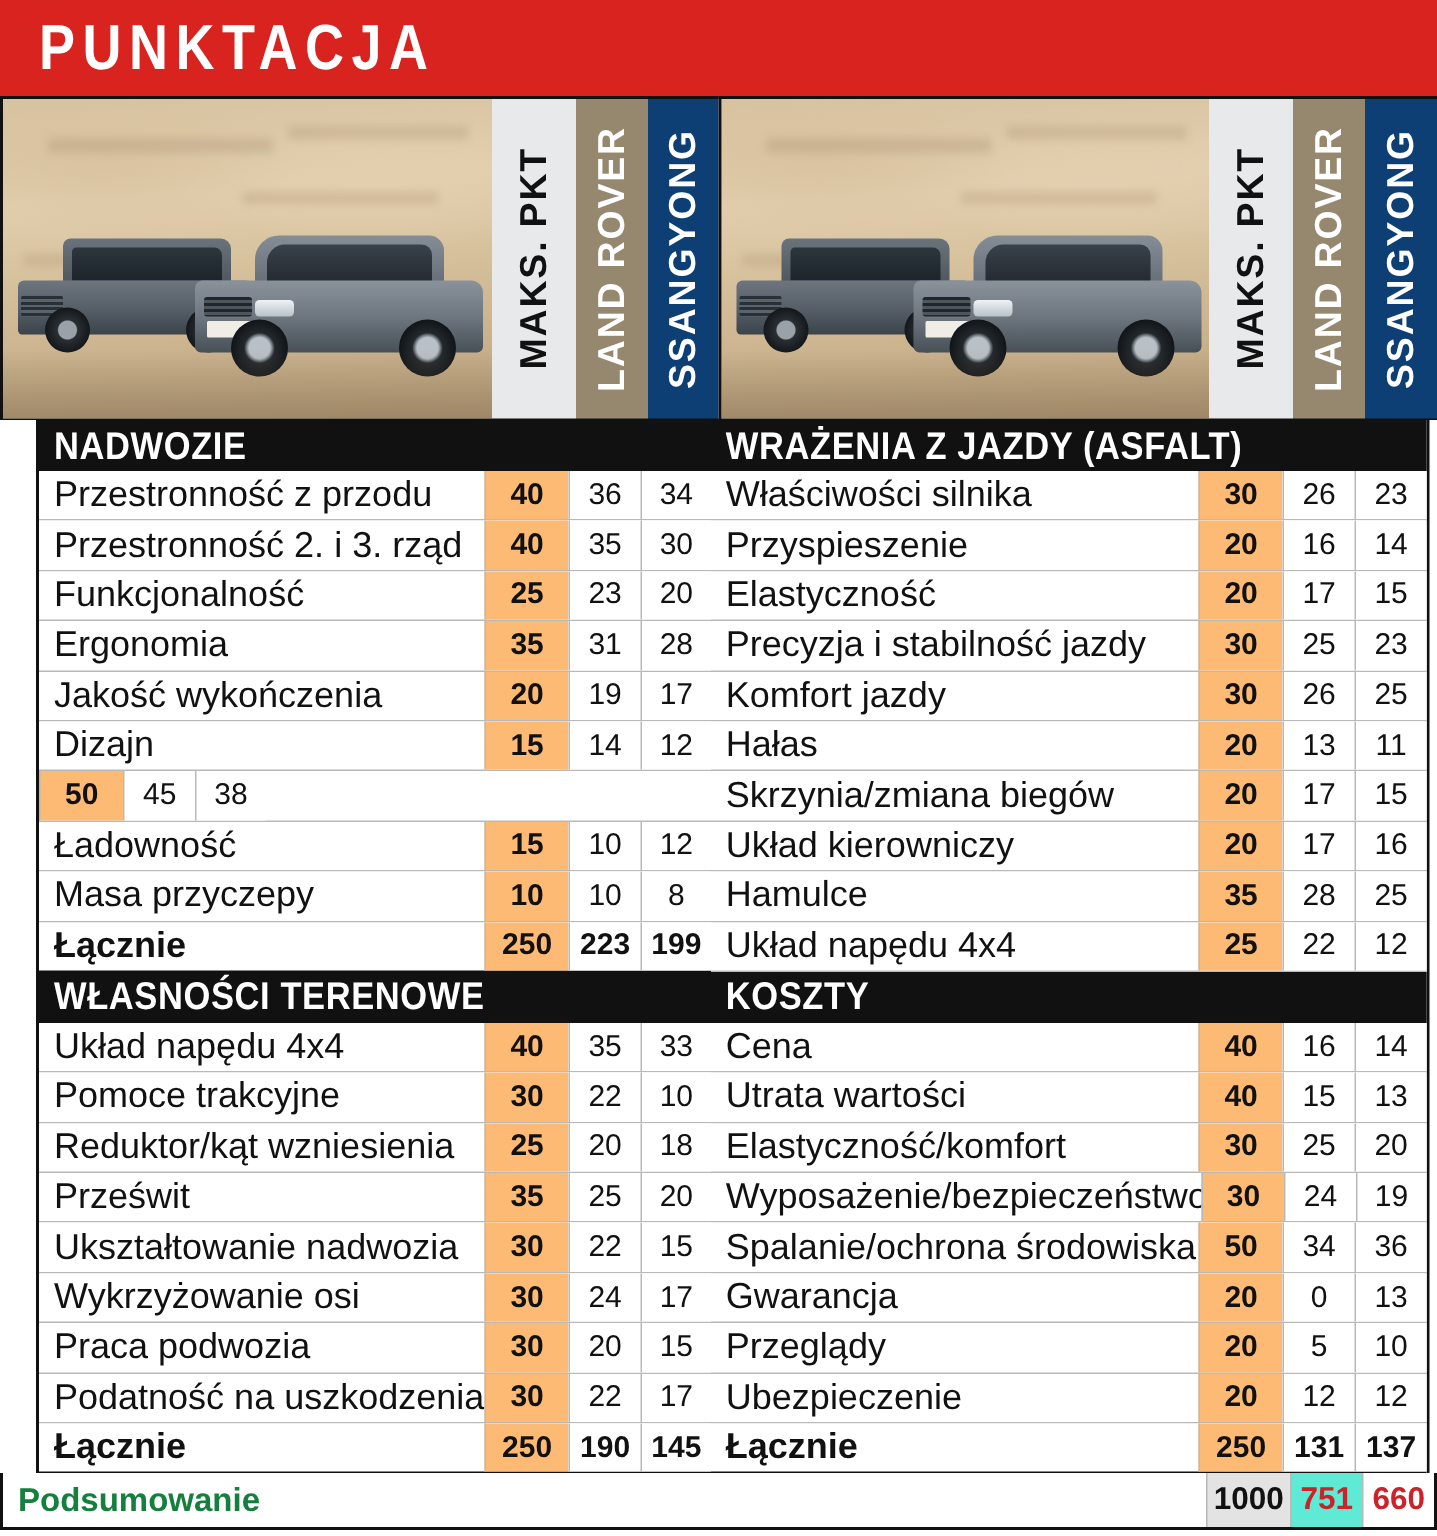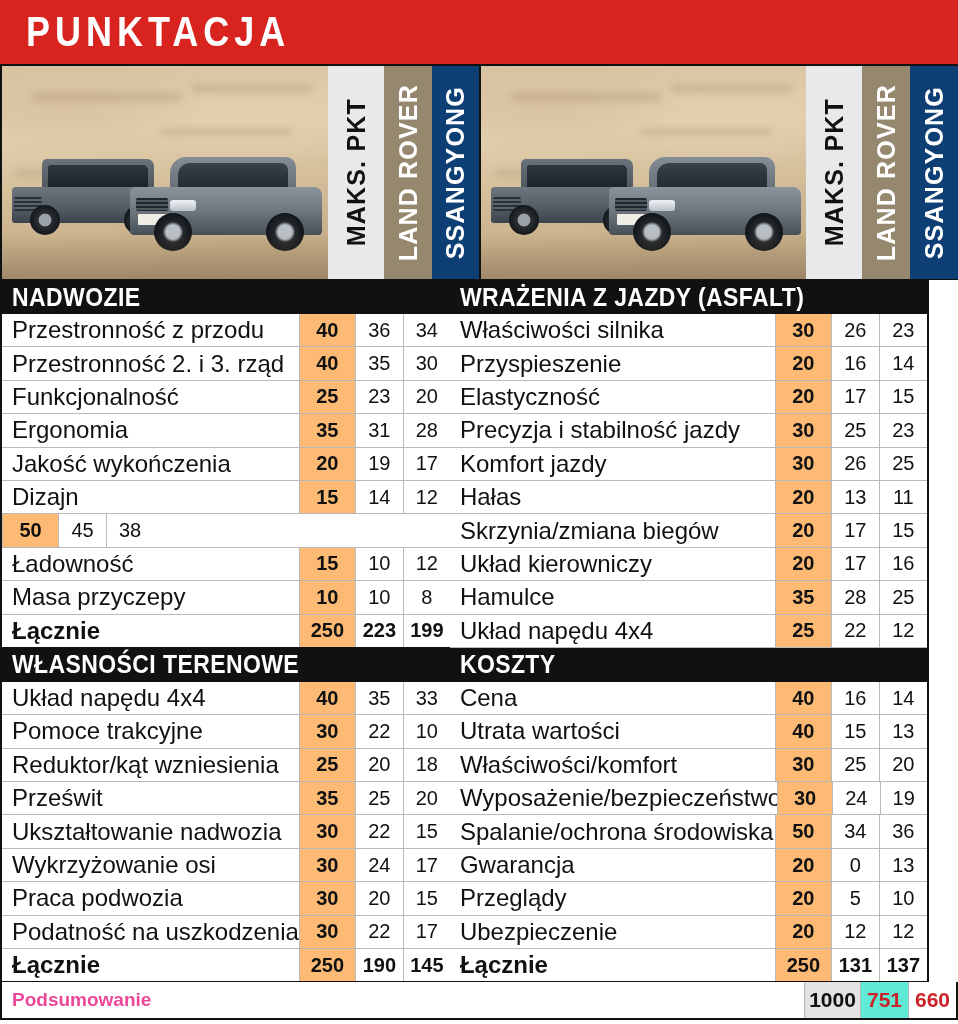--- a/index.html
+++ b/index.html
@@ -136,21 +136,21 @@
   }
   .ch-max { width:56px; background:#e8e9eb; }
   .ch-max .vlabel { color:#111; }
   .ch-lr  { width:48px; background:#96886f; }
   .ch-lr .vlabel { color:#ffffff; }
   .ch-sy  { width:47px; background:#0d3f75; }
   .ch-sy .vlabel { color:#ffffff; }
   .half-header.right .ch-sy { width:48px; border-right: 0; }
 
   
-  .body-wrap { display:flex; width:842px; }
+  .body-wrap { display:flex; width:842px;padding-left:24px; }
   .col-half { width:479px; }
 
   .section-head {
     background:#111111;
     color:#ffffff;
     font-weight:bold;
     font-size:23px;
     letter-spacing:0.4px;
     height:34px;
     display:flex; align-items:center;
@@ -191,21 +191,21 @@
 
   
   .summary-row {
     display:flex; height:38px; width:958px;
     border-bottom:2px solid #111;
     background:#fff;
   }
   .summary-row .label {
     flex:1 1 auto; display:flex; align-items:center;
     padding-left:10px;
-    font-size:19px; font-weight:bold; color:#ec4899;
+    font-size:22px; font-weight:bold; color:#15803d;
   }
   .summary-row .num {
     display:flex; align-items:center; justify-content:center;
     font-size:21px; font-weight:bold;
     border-left:1px solid #b9b9b9;
   }
   .summary-row .n-max { width:56px; background:#e3e3e3; color:#111; }
   .summary-row .n-lr  { width:48px; background:#5eead4; color:#cc2229; }
   .summary-row .n-sy  { width:48px; background:#fff; color:#cc2229; }
 
@@ -494,21 +494,21 @@
           <div class="num n-lr">16</div>
           <div class="num n-sy">14</div>
         </div>
         <div class="row">
           <div class="label">Utrata wartości</div>
           <div class="num n-max">40</div>
           <div class="num n-lr">15</div>
           <div class="num n-sy">13</div>
         </div>
         <div class="row">
-          <div class="label">Właściwości/komfort</div>
+          <div class="label">Elastyczność/komfort</div>
           <div class="num n-max">30</div>
           <div class="num n-lr">25</div>
           <div class="num n-sy">20</div>
         </div>
         <div class="row">
           <div class="label">Wyposażenie/bezpieczeństwo</div>
           <div class="num n-max">30</div>
           <div class="num n-lr">24</div>
           <div class="num n-sy">19</div>
         </div>

